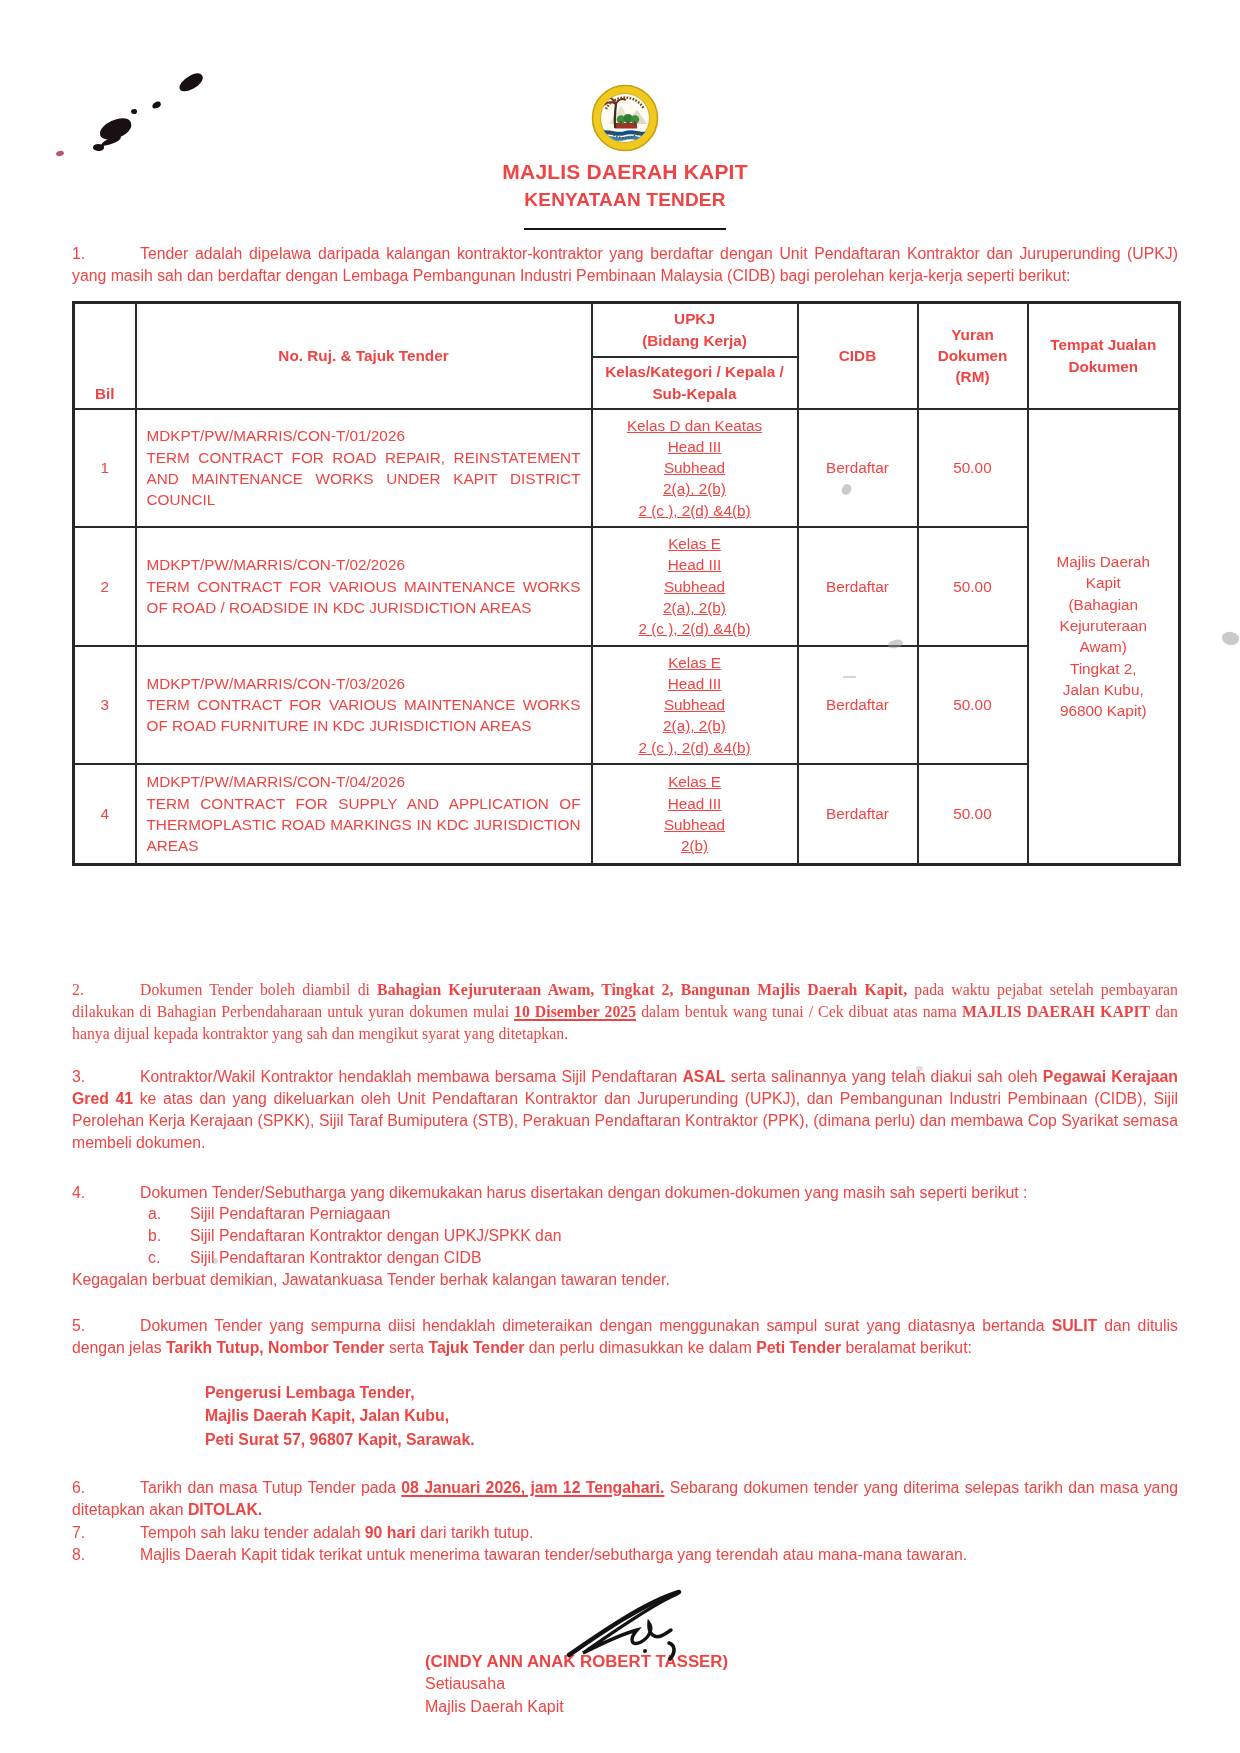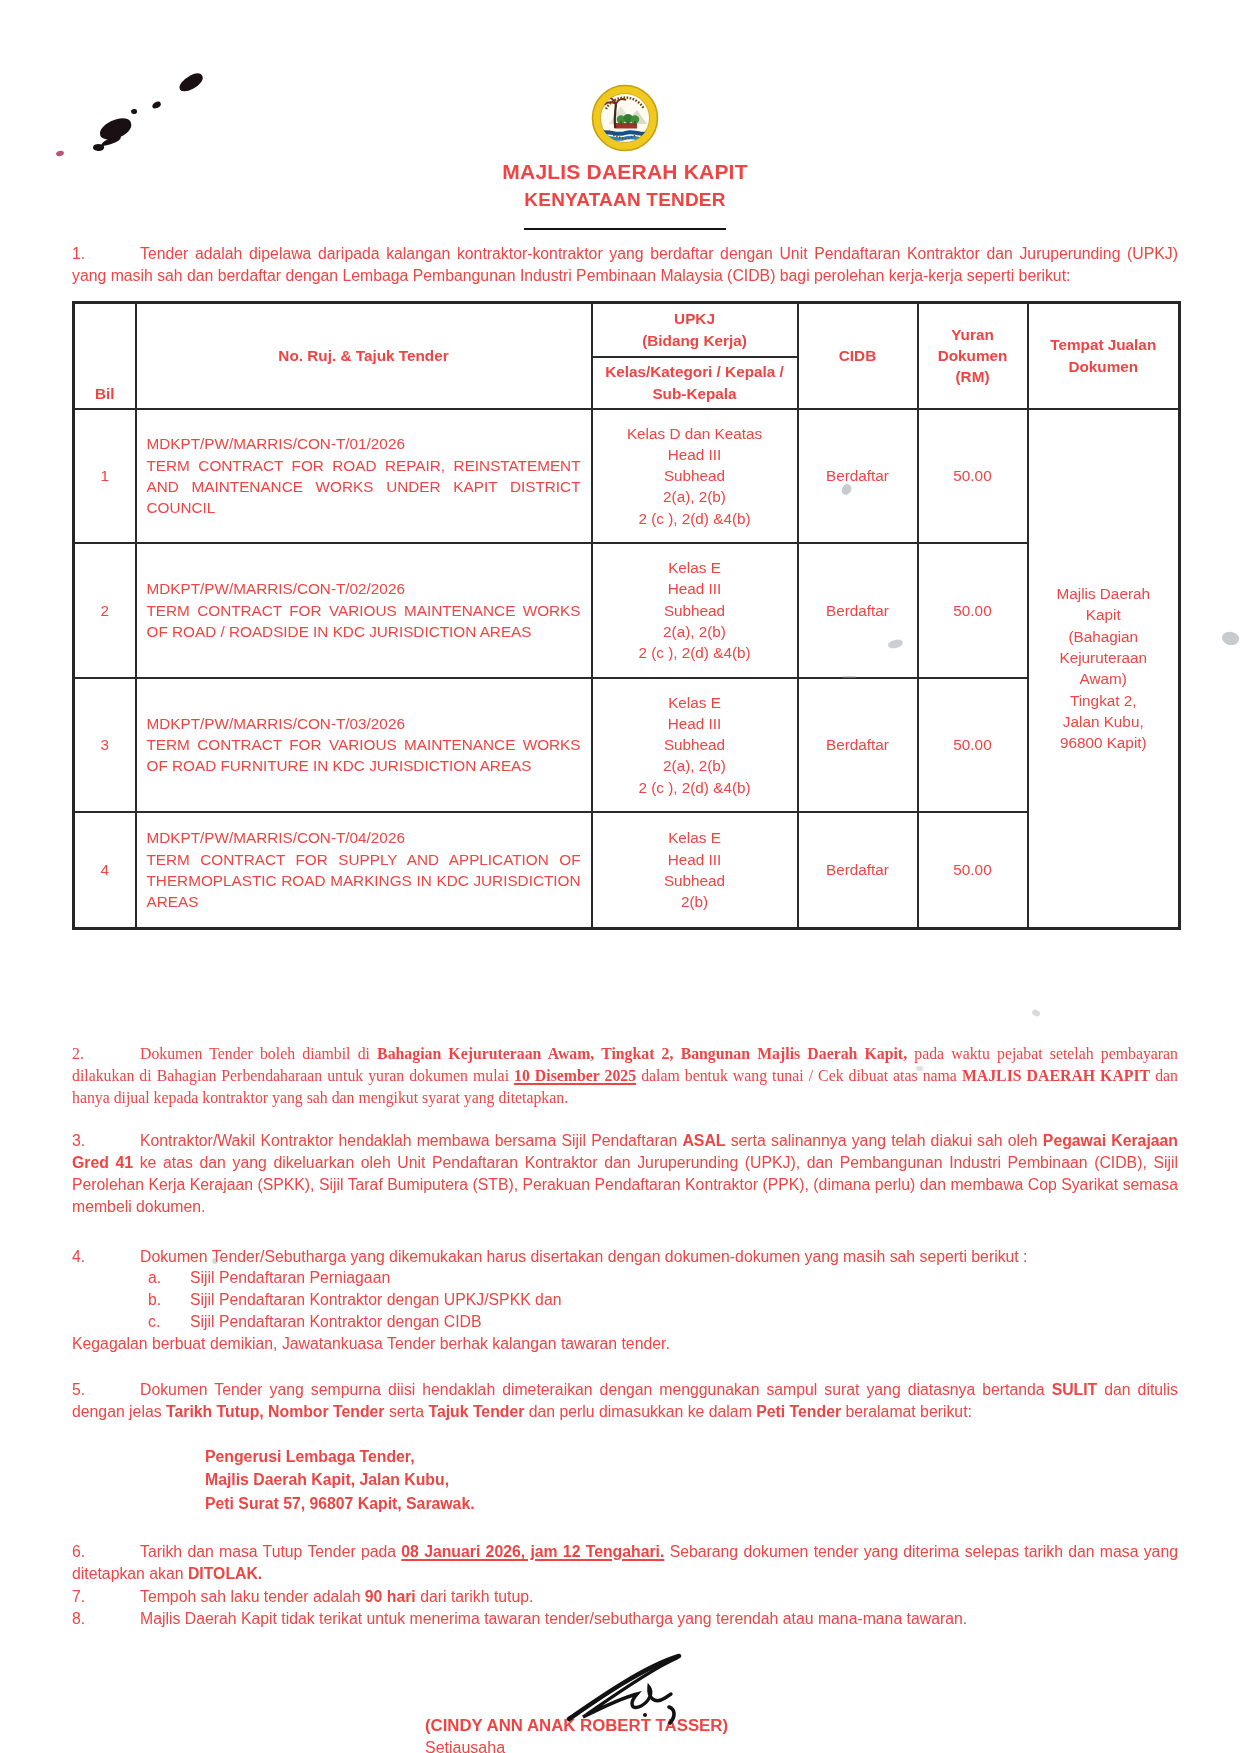--- a/index.html
+++ b/index.html
@@ -37,21 +37,21 @@
   
   .tender-table{border-collapse:collapse;width:100%;margin-top:14px;table-layout:fixed;border:3px solid #262626;}
   .tender-table th,.tender-table td{border:2px solid #2a2a2a;font-size:15.3px;line-height:21.3px;vertical-align:middle;padding:2px 7px;}
   .tender-table thead th{font-weight:bold;text-align:center;padding:3px 5px;}
   th.h-bil{vertical-align:bottom;text-align:left;padding-left:9px;padding-bottom:4px;}
   th.h-upkj-top{height:46px;}
   th.h-upkj-sub{height:44px;}
   td.c-bil{text-align:center;}
   td.c-ruj{text-align:justify;padding:4px 10px;}
   td.c-ruj .ref-line{display:block;text-align:left;}
-  td.c-upkj{text-align:center;padding:13px 4px;}
+  td.c-upkj{text-align:center;padding:5px 4px;text-decoration:underline;}
   td.c-center{text-align:center;}
   td.c-tempat{text-align:center;padding:4px 2px;}
   .row-tall td{height:104px;}
   .row-last td{height:88px;}
 
   
   .sig-block{width:400px;margin:20px auto 8px;position:relative;text-align:left;}
   .sig-svg{position:absolute;left:140px;top:0;}
   .sig-name{font-size:16.8px;font-weight:bold;padding-top:66px;}
   .sig-role,.sig-org{font-size:16px;line-height:23px;}

